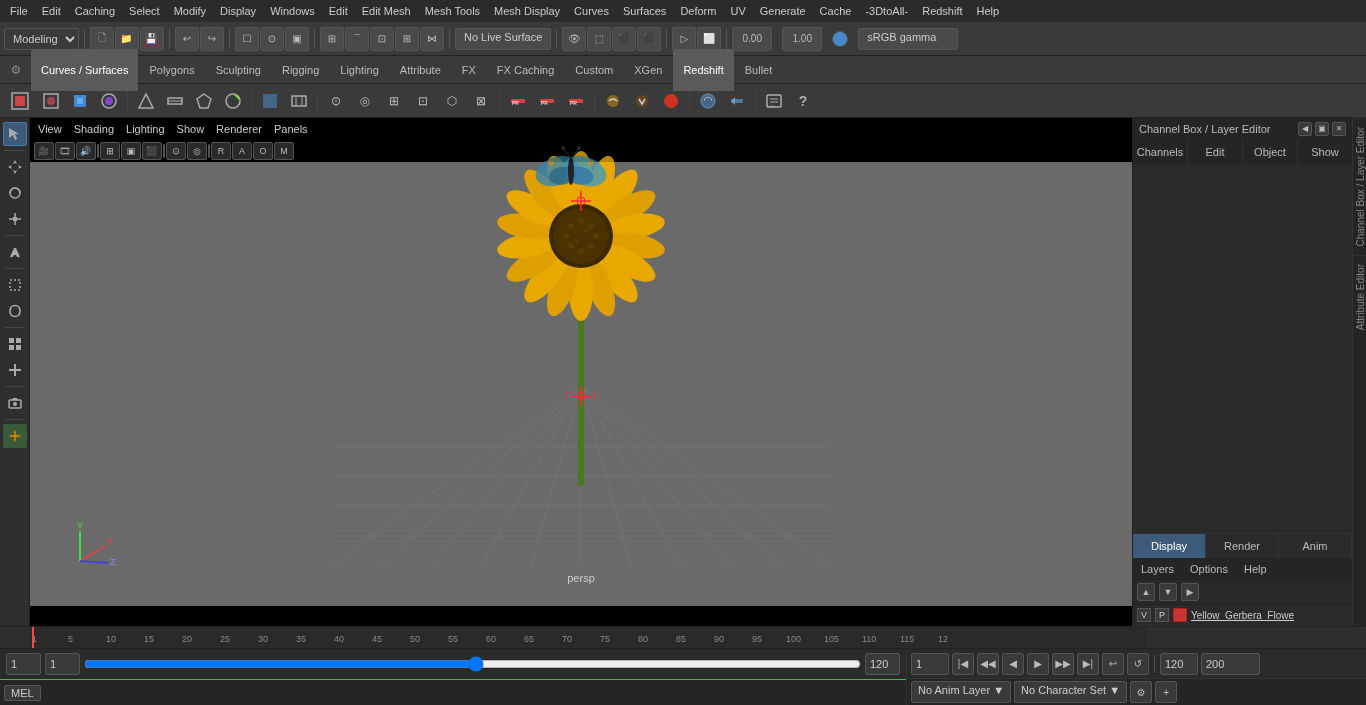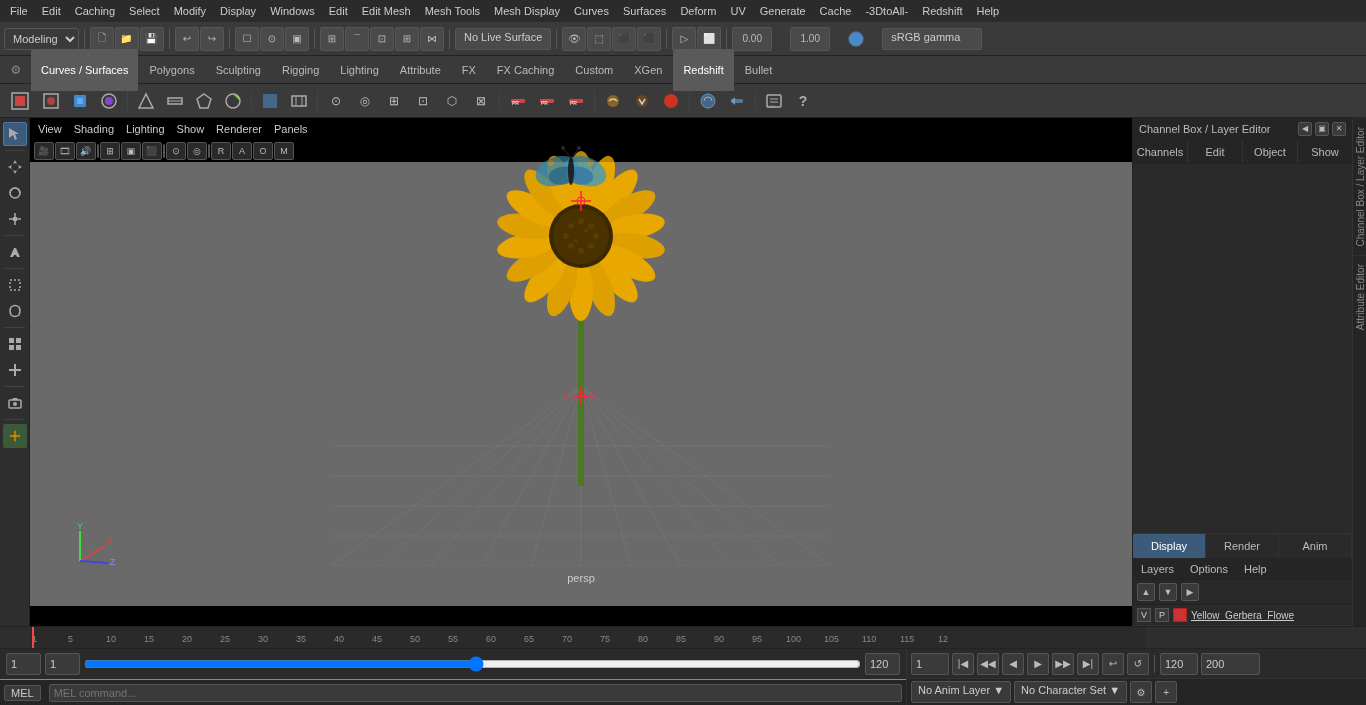--- a/index.html
+++ b/index.html
@@ -572,21 +572,21 @@
     <div class="tb-btn">⬚</div>
     <div class="tb-btn">⬛</div>
     <div class="tb-btn">⬛</div>
   </div>
   <div class="tb-sep"></div>
   <div class="toolbar-group">
     <div class="tb-btn">▷</div>
     <div class="tb-btn">⬜</div>
   </div>
   <div class="tb-sep"></div>
-  <div style="display:flex;align-items:center;gap:18px;">
+  <div style="display:flex;align-items:center;gap:10px;">
     <div class="tb-btn" style="width:40px;font-size:10px;">0.00</div>
     <div class="tb-btn" style="width:40px;font-size:10px;">1.00</div>
     <div class="tb-btn" style="width:16px;height:16px;background:#4a88cc;border-radius:50%;font-size:9px;"></div>
     <div class="tb-label-btn" style="width:100px;">sRGB gamma</div>
   </div>
 </div>
 
 <div id="menu-tabs">
   <div class="tab-cog">⚙</div>
   <div class="tab-item active">Curves / Surfaces</div>
@@ -1055,21 +1055,20 @@
 
     <div id="frame-controls" style="display:flex;align-items:center;padding:4px 6px;gap:4px;height:30px;">
       <input class="bb-field" value="1" style="width: 35px;">
       <input class="bb-field" value="1" style="width: 35px;">
       <input class="bb-field" value="61" style="flex: 1 1 0%; background: rgb(85, 85, 85);" type="range" min="1" max="120">
       <input class="bb-field" value="120" style="width: 35px;">
     </div>
 
     <div id="playback-row" style="display:flex;align-items:center;padding:2px 4px;gap:2px;height:27px;background:#252525;border-top:1px solid #22c55e;">
       <span id="mel-label">MEL</span>
-      <input id="mel-input" type="text" placeholder="MEL command..." style="">
     </div>
   </div>
 
   <div id="bottom-right" style="width:460px;display:flex;flex-direction:column;border-left:1px solid #333;">
     <div style="display:flex;align-items:center;padding:3px 4px;gap:3px;height:30px;">
       <input class="bb-field" value="1" style="width: 38px;">
       <div class="pb-btn">|◀</div>
       <div class="pb-btn">◀◀</div>
       <div class="pb-btn">◀</div>
       <div class="pb-btn">▶</div>

